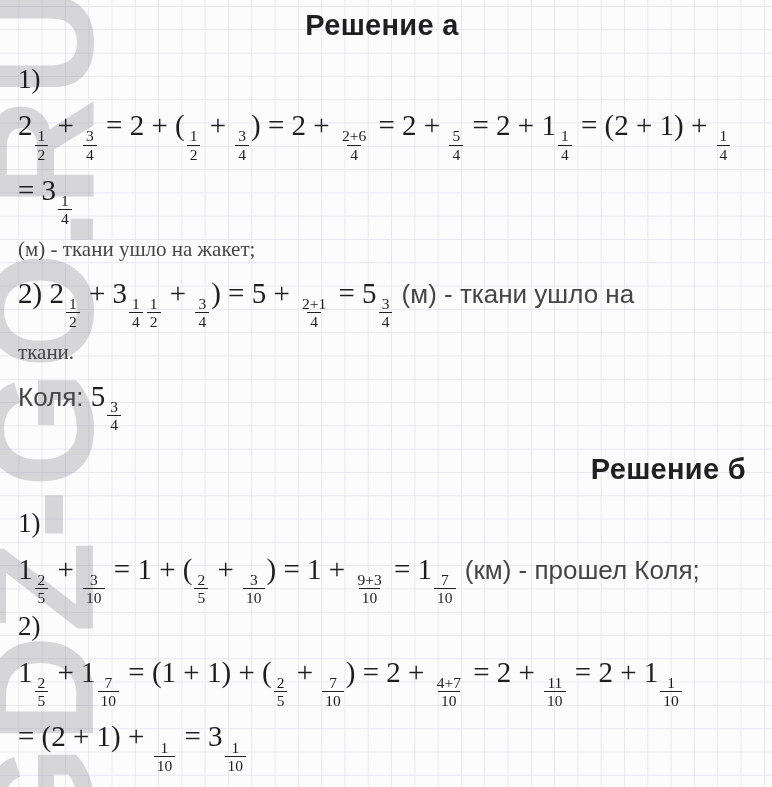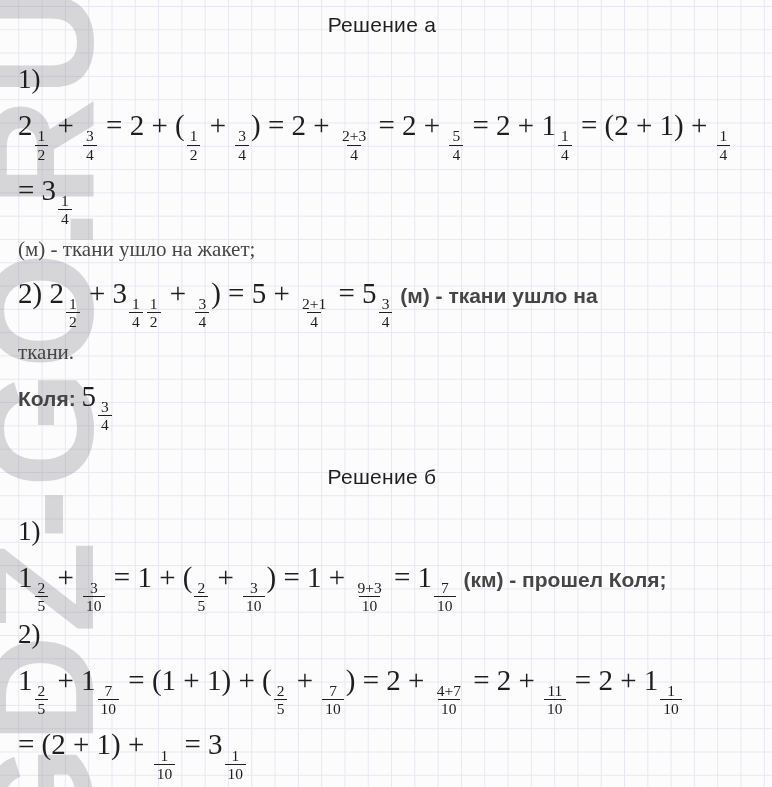--- a/index.html
+++ b/index.html
@@ -23,38 +23,38 @@
   .watermark{
     position:absolute;left:-45px;top:862px;
     transform:rotate(-90deg);transform-origin:0 0;
     font-family:"Liberation Sans",sans-serif;font-weight:700;
     font-size:150px;letter-spacing:2px;white-space:nowrap;
     color:var(--watermark);
     user-select:none;pointer-events:none;
   }
   .content{position:relative;padding:6px 26px 0 18px;}
   .section-heading{
-    text-align:center;font-size:21px;font-weight:400;color:#1f1f1f;
+    text-align:center;font-size:29px;font-weight:700;color:#1f1f1f;
     letter-spacing:.3px;margin:0 0 18px;line-height:38px;
     font-family:"Liberation Sans",sans-serif;
   }
-  .heading-b{margin-top:24px;}
+  .heading-b{margin-top:16px;text-align:right;}
   .label-line{
     font-family:"Liberation Serif","DejaVu Serif",serif;
     font-size:27px;color:var(--ink);line-height:34px;margin:2px 0;
   }
   .math-block{margin:0;}
   .math-line{
     font-family:"Liberation Serif","DejaVu Serif",serif;
     font-size:29px;color:var(--ink);line-height:54px;white-space:nowrap;
   }
   .mt{white-space:pre;}
   .st{
-    font-family:"Liberation Sans",sans-serif;font-size:21px;
-    color:var(--text);white-space:pre;font-weight:bold;
+    font-family:"Liberation Sans",sans-serif;font-size:26px;
+    color:var(--text);white-space:pre;
   }
   .fr{
     display:inline-flex;flex-direction:column;align-items:center;
     vertical-align:-0.40em;font-size:15.5px;line-height:1.12;
     margin:0 2px;font-family:"Liberation Serif","DejaVu Serif",serif;
   }
   .fn{display:block;padding:0 3px;}
   .fd{display:block;border-top:1.6px solid var(--ink);padding:0 3px;}
   .text-line{
     font-size:21px;color:var(--text);line-height:26px;margin:8px 0 4px;
@@ -78,21 +78,21 @@
               </span><span class="mt"> + </span><span class="fr">
                 <span class="fn">3</span>
                 <span class="fd">4</span>
               </span><span class="mt"> = 2 + (</span><span class="fr">
                 <span class="fn">1</span>
                 <span class="fd">2</span>
               </span><span class="mt"> + </span><span class="fr">
                 <span class="fn">3</span>
                 <span class="fd">4</span>
               </span><span class="mt">) = 2 + </span><span class="fr">
-                <span class="fn">2+3</span>
+                <span class="fn">2+6</span>
                 <span class="fd">4</span>
               </span><span class="mt"> = 2 + </span><span class="fr">
                 <span class="fn">5</span>
                 <span class="fd">4</span>
               </span><span class="mt"> = 2 + 1</span><span class="fr">
                 <span class="fn">1</span>
                 <span class="fd">4</span>
               </span><span class="mt"> = (2 + 1) + </span><span class="fr">
                 <span class="fn">1</span>
                 <span class="fd">4</span>

